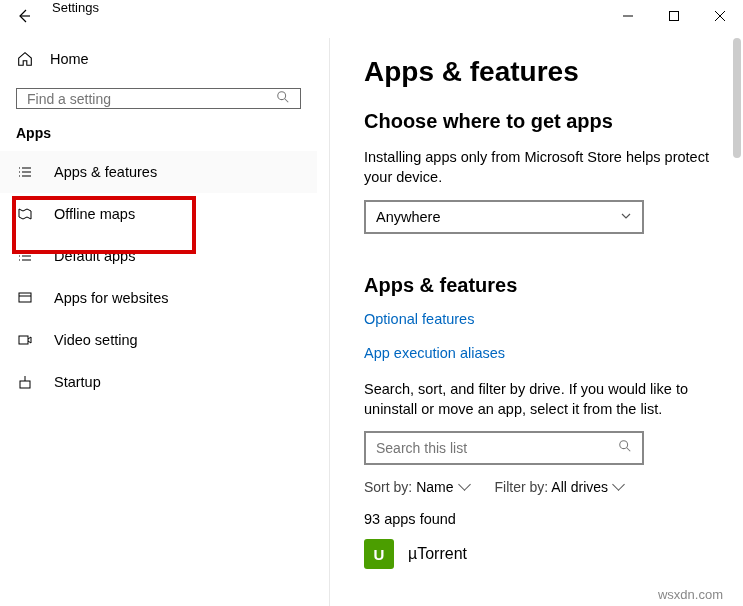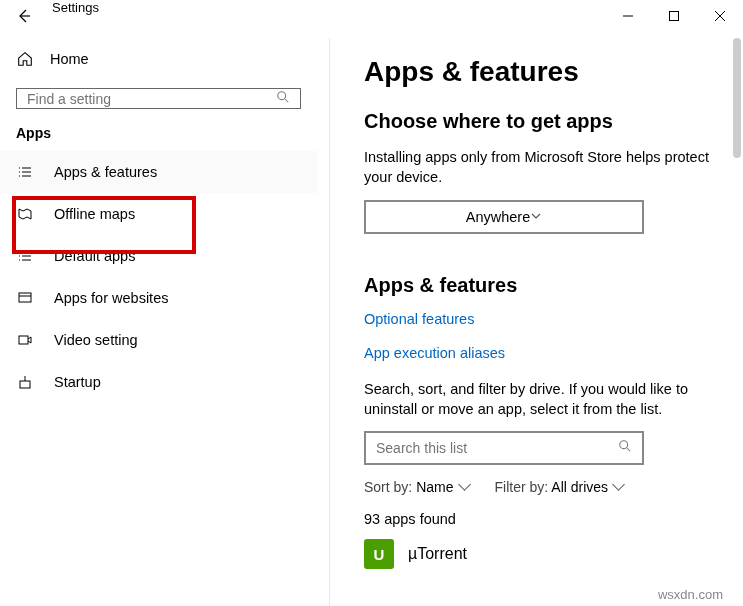--- a/index.html
+++ b/index.html
@@ -19,21 +19,21 @@
 .search .mag { color: #666; }
 .cat-label { font-size: 14px; font-weight: 600; margin: 8px 16px 10px 16px; }
 .nav-item { display: flex; align-items: center; padding: 13px 16px; gap: 20px; font-size: 14.5px; position: relative; }
 .nav-item.selected { background: rgba(0,0,0,0.02); }
 .nav-item .icon { width: 18px; display: flex; justify-content: center; }
 .highlight-box { border: 4px solid #d60000; position: absolute; }
 .main { flex: 1; padding: 18px 28px 0 34px; overflow: hidden; }
 .h1 { font-size: 28px; font-weight: 600; margin-bottom: 22px; }
 .h2 { font-size: 20px; font-weight: 600; margin-bottom: 14px; }
 .desc { font-size: 14.5px; color: #000000; margin-bottom: 12px; line-height: 1.4; }
-.dropdown { width: 280px; height: 34px; border: 2px solid #888; display: flex; align-items: center; padding: 0 10px; font-size: 14.5px; justify-content: center; margin-bottom: 40px; }
+.dropdown { width: 280px; height: 34px; border: 2px solid #888; display: flex; align-items: center; padding: 0 10px; font-size: 14.5px; justify-content: space-between; margin-bottom: 40px; }
 .link { color: #0067c0; font-size: 14.5px; margin-bottom: 18px; display: block; }
 .search2 { width: 280px; height: 34px; border: 2px solid #888; display: flex; align-items: center; padding: 0 10px; margin-bottom: 14px; justify-content: space-between; }
 .search2 input { border: none; outline: none; flex: 1; font-size: 14px; color: #666; font-family: inherit; }
 .sortrow { display: flex; gap: 26px; font-size: 14px; margin-bottom: 16px; color: #444; }
 .sortrow .val { color: #000; }
 .count { font-size: 14.5px; margin-bottom: 12px; }
 .app-row { display: flex; align-items: center; gap: 14px; }
 .app-icon { width: 30px; height: 30px; background: #4b9e00; display: flex; align-items: center; justify-content: center; color: #fff; font-weight: bold; font-size: 15px; border-radius: 3px; }
 .scrollbar { position: absolute; right: 2px; top: 38px; width: 8px; height: 120px; background: #ccc; border-radius: 4px; }
 .watermark { position: absolute; right: 20px; bottom: 4px; font-size: 13px; color: #888; }

